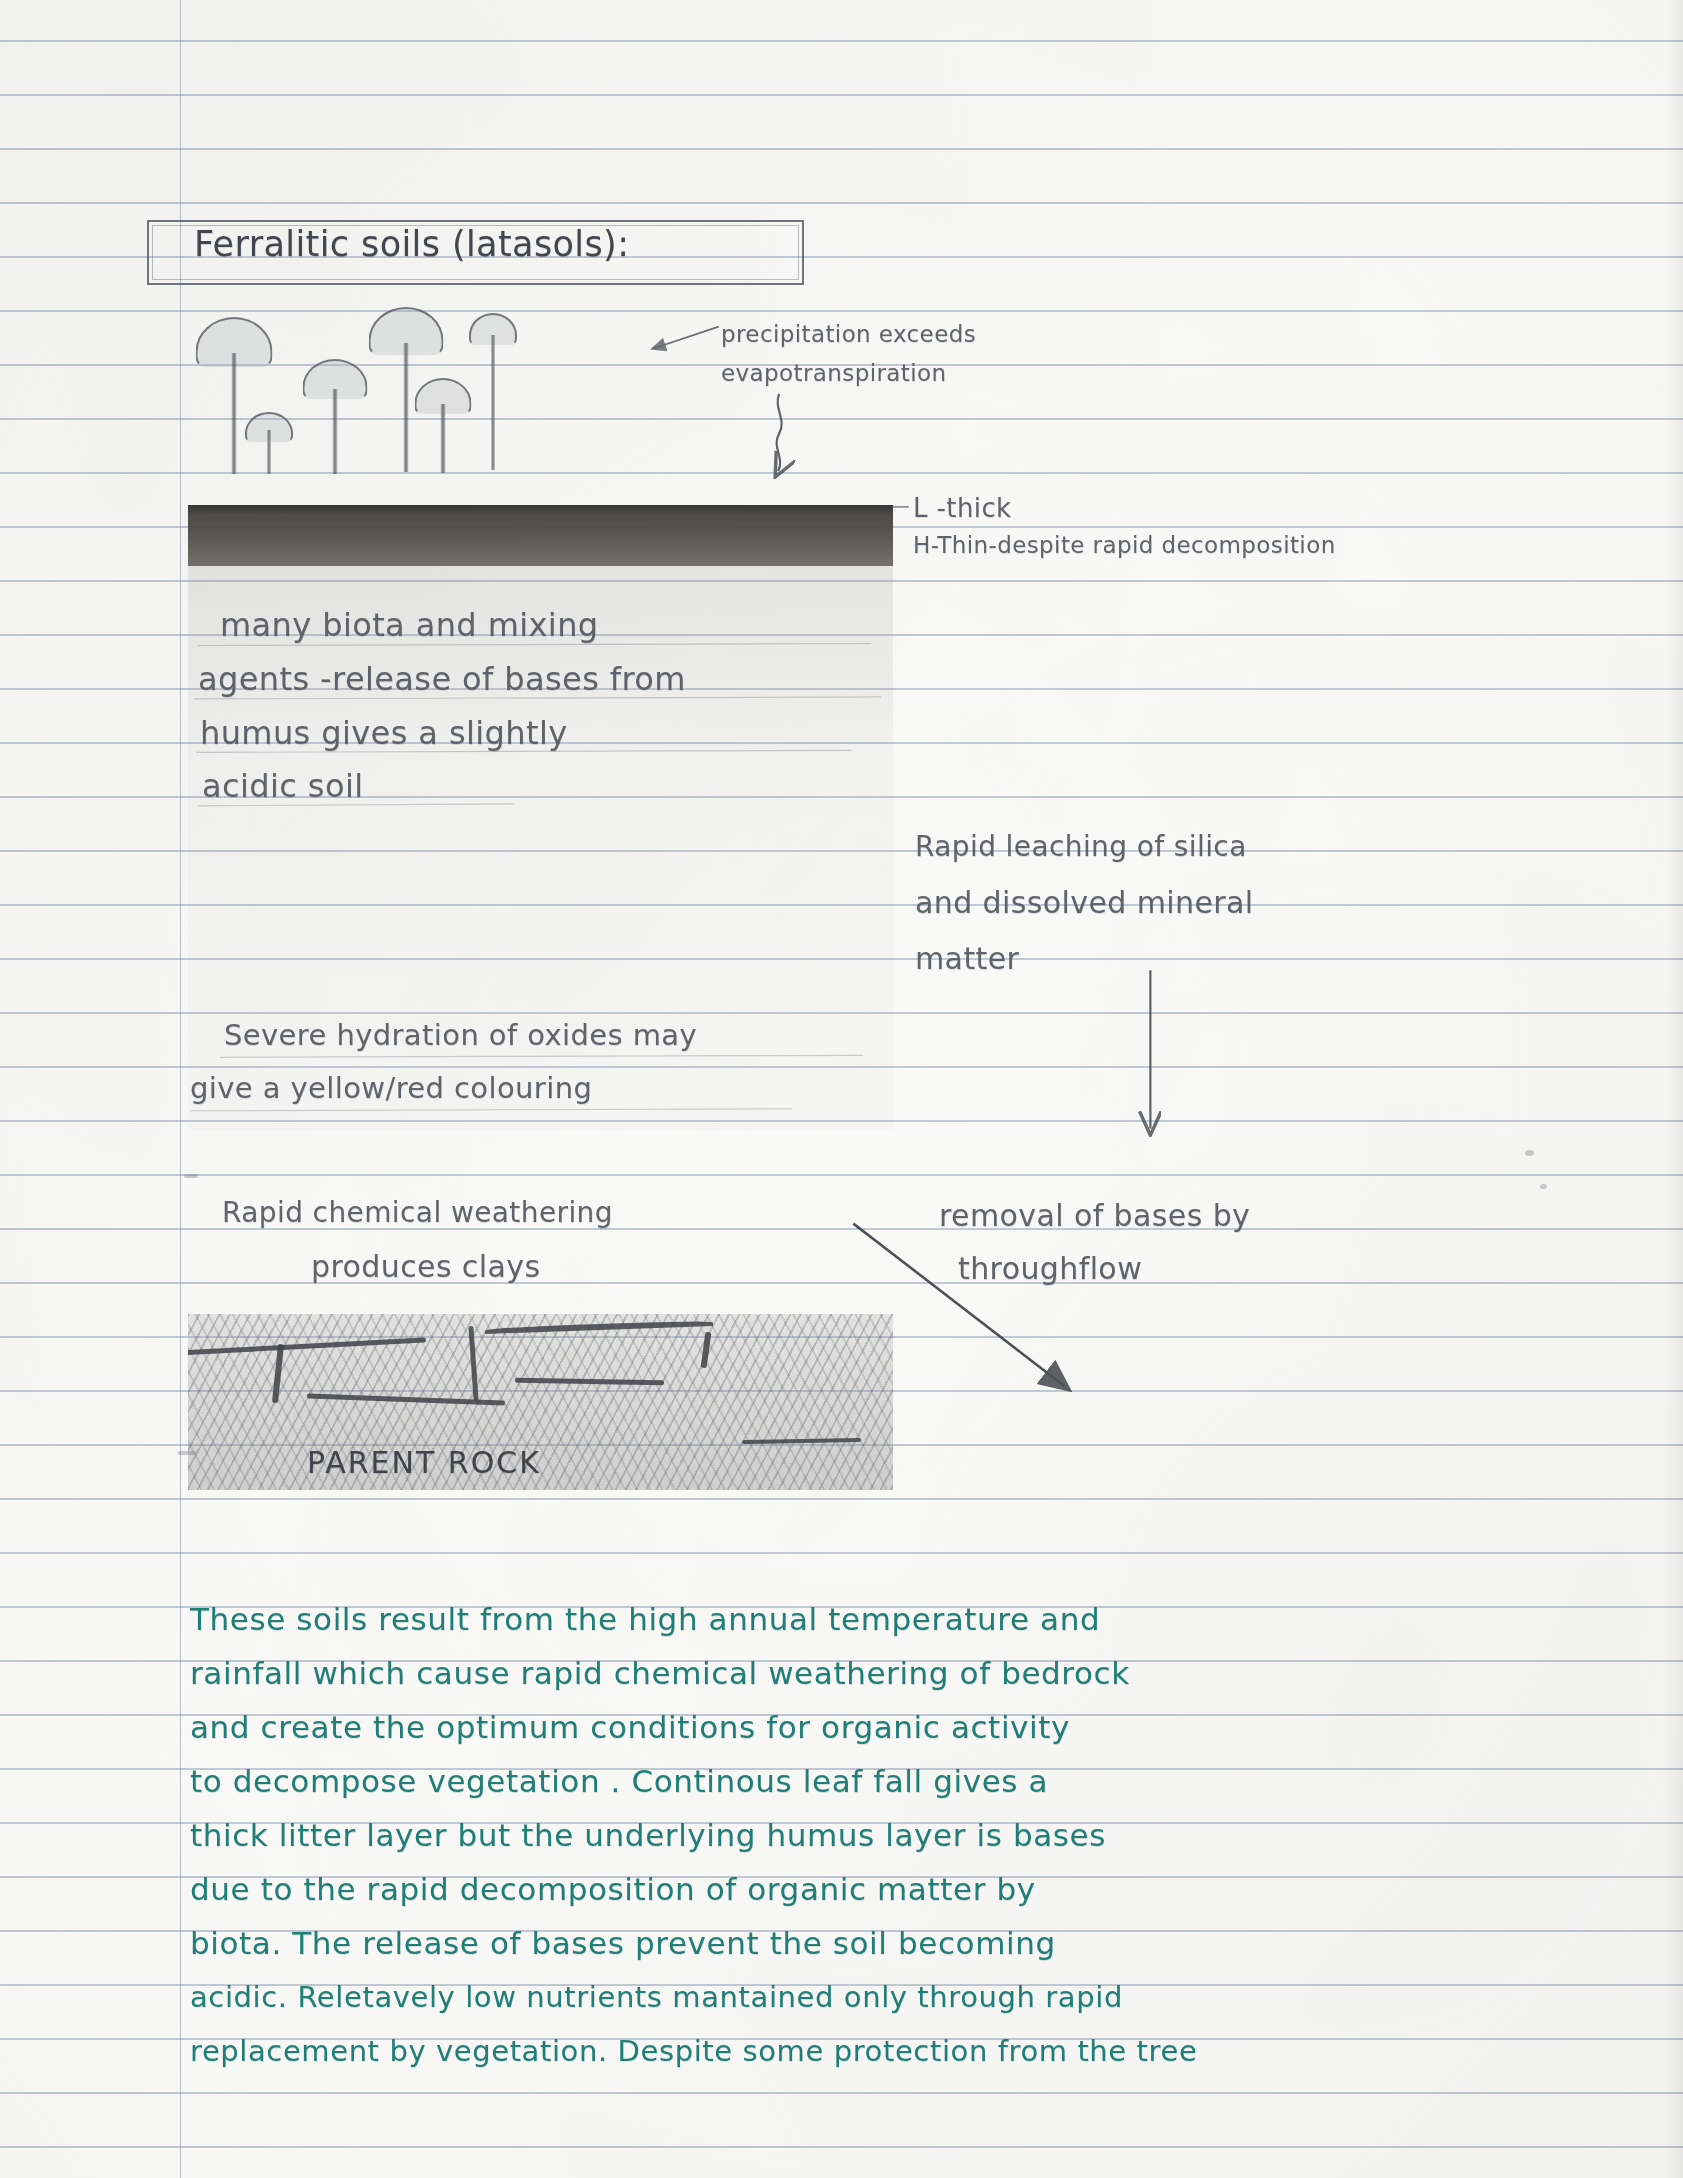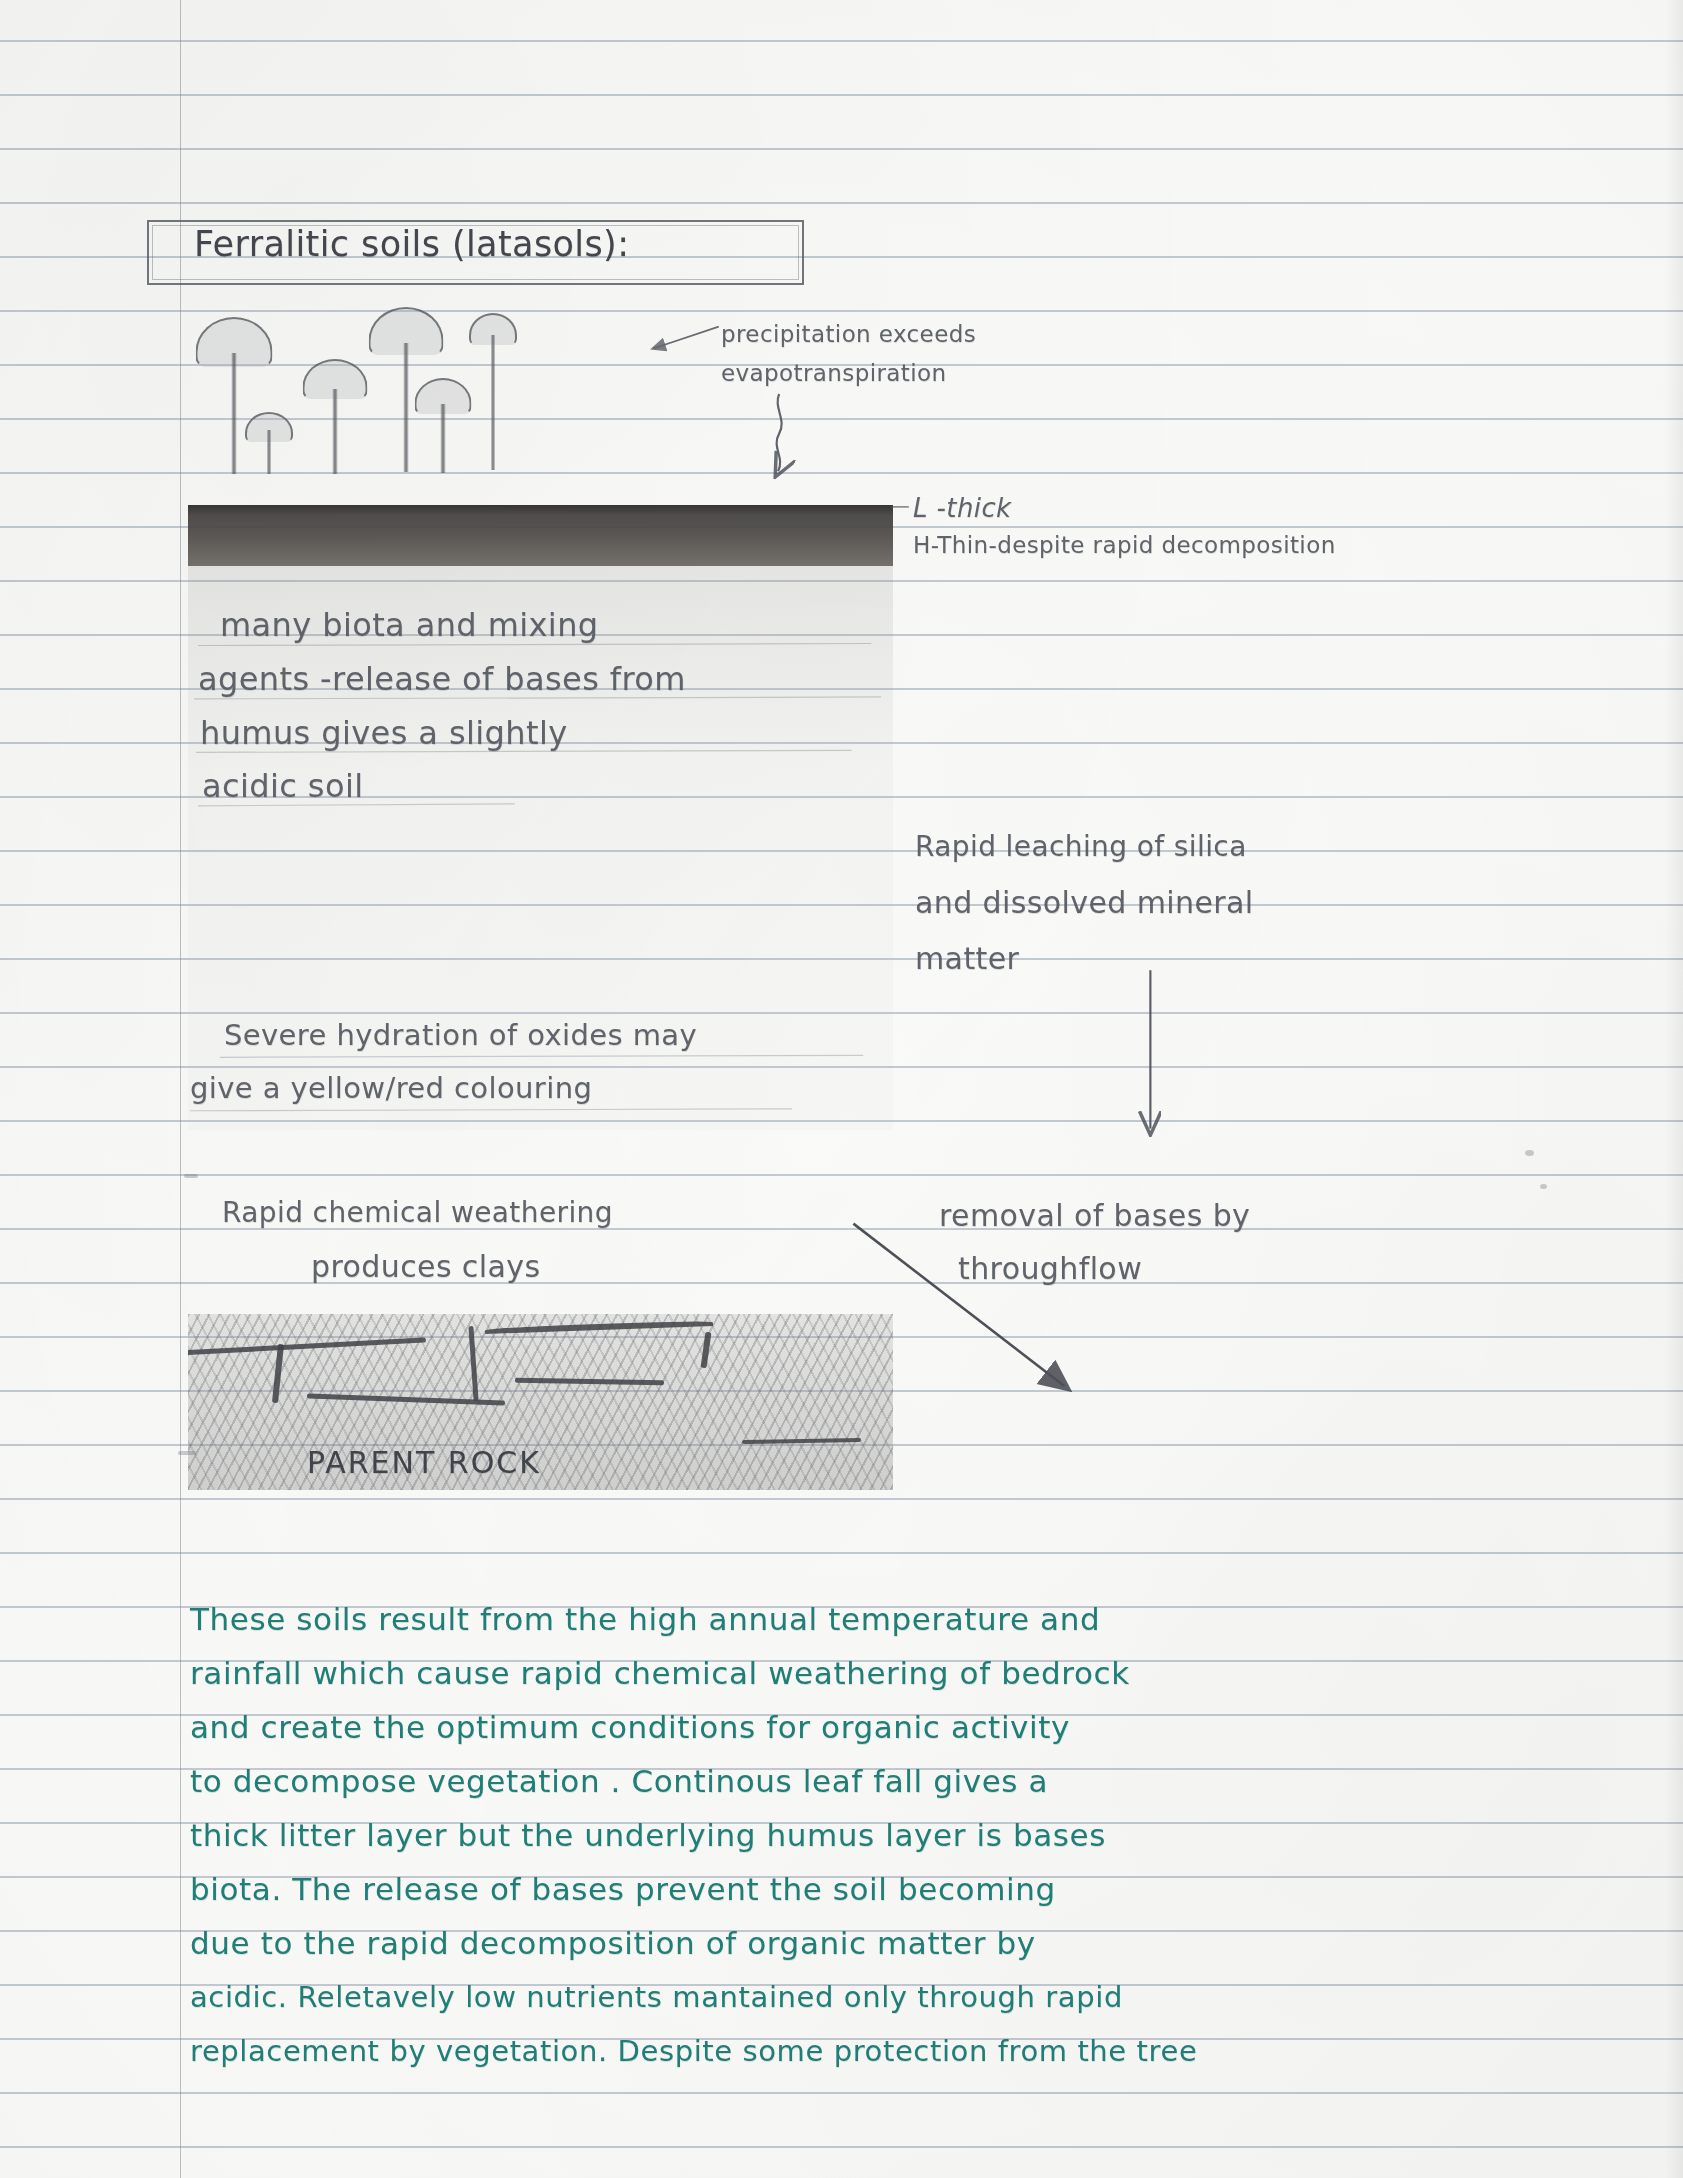--- a/index.html
+++ b/index.html
@@ -289,21 +289,21 @@
       <div class="crack" style="left:327px; top:65px; width:149px; height:5px; transform:rotate(1deg);"></div>
       <div class="crack" style="left:515px; top:18px; width:6px; height:36px; transform:rotate(8deg);"></div>
       <div class="crack" style="left:554px; top:125px; width:119px; height:4px; transform:rotate(-1deg);"></div>
       <div id="parent-rock-label" class="hw dark">PARENT ROCK</div>
     </div>
   </div>
 
   <div class="annot small hw pencil" style="left:721px; top:322px;">precipitation exceeds</div>
   <div class="annot small hw pencil" style="left:721px; top:361px;">evapotranspiration</div>
 
-  <div class="annot hw pencil" style="left:913px; top:495px;font-style:italic;">L -thick</div>
+  <div class="annot hw pencil" style="left:913px; top:495px;">L -thick</div>
   <div class="annot small hw pencil" style="left:913px; top:533px;">H-Thin-despite rapid decomposition</div>
 
   <div class="annot hw pencil" style="left:220px; top:609px; font-size:32px;">many biota and mixing</div>
   <div class="annot hw pencil" style="left:198px; top:663px; font-size:32px;">agents -release of bases from</div>
   <div class="annot hw pencil" style="left:200px; top:717px; font-size:32px;">humus gives a slightly</div>
   <div class="annot hw pencil" style="left:202px; top:770px; font-size:32px;">acidic soil</div>
 
   <div class="annot hw pencil" style="left:224px; top:1020px; font-size:29px;">Severe hydration of oxides may</div>
   <div class="annot hw pencil" style="left:190px; top:1073px; font-size:29px;">give a yellow/red colouring</div>
 
@@ -349,22 +349,22 @@
       <line x1="192" y1="1122" x2="800" y2="1120"></line>
     </g>
   </svg>
 
   <div id="paragraph">
     <div class="pline hw pencil">These soils result from the high annual temperature and</div>
     <div class="pline hw pencil">rainfall which cause rapid chemical weathering of bedrock</div>
     <div class="pline hw pencil">and create the optimum conditions for organic activity</div>
     <div class="pline hw pencil">to decompose vegetation . Continous leaf fall gives a</div>
     <div class="pline hw pencil">thick litter layer but the underlying humus layer is bases</div>
+    <div class="pline hw pencil">due to the rapid decomposition of organic matter by</div>
     <div class="pline hw pencil">biota. The release of bases prevent the soil becoming</div>
-    <div class="pline hw pencil">due to the rapid decomposition of organic matter by</div>
     <div class="pline hw pencil" style="font-size:29px;">acidic. Reletavely low nutrients mantained only through rapid</div>
     <div class="pline hw pencil" style="font-size:29px;">replacement by vegetation. Despite some protection from the tree</div>
   </div>
 
   <div class="smudge" style="left:1525px; top:1150px; width:9px; height:6px;"></div>
   <div class="smudge" style="left:1540px; top:1184px; width:7px; height:5px;"></div>
   <div class="smudge" style="left:184px; top:1174px; width:14px; height:4px; border-radius:2px;"></div>
   <div class="smudge" style="left:178px; top:1451px; width:18px; height:4px; border-radius:2px;"></div>
 
   <div id="page-edge"></div>

